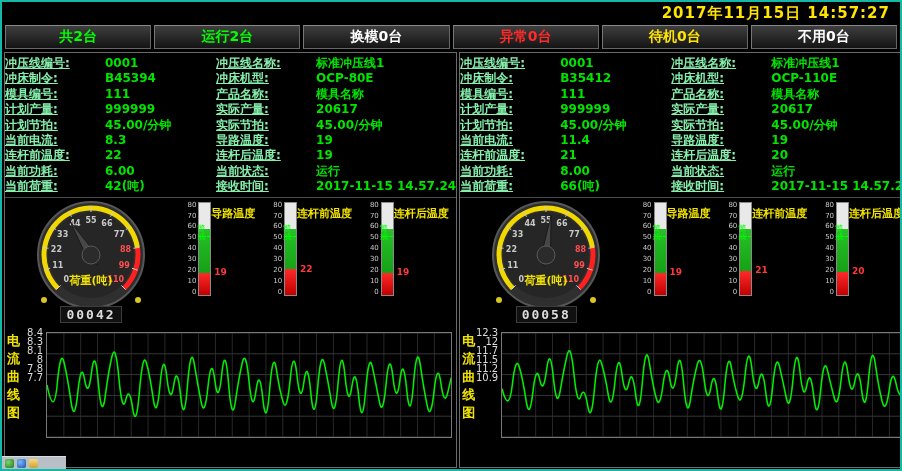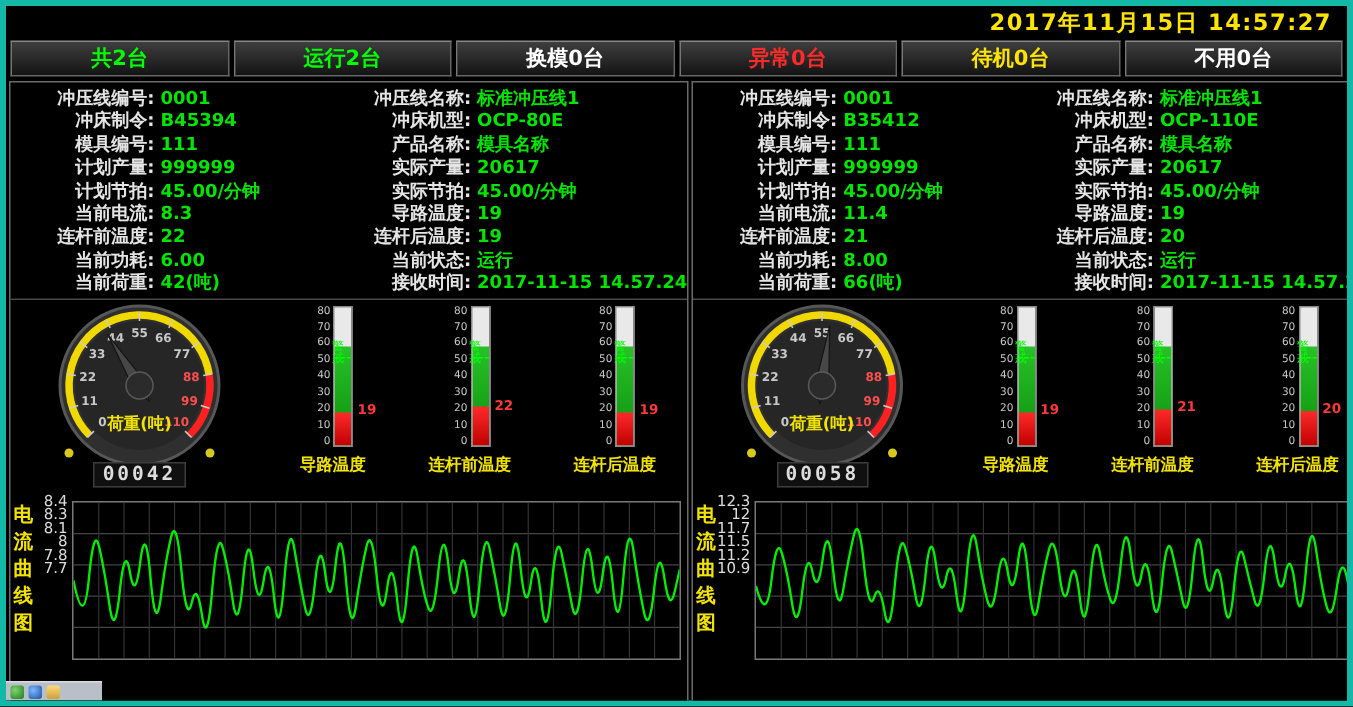--- a/index.html
+++ b/index.html
@@ -1,44 +1,44 @@
 <!DOCTYPE html>
 <html><head>
 <meta charset="utf-8">
 <style>
   *{margin:0;padding:0;box-sizing:border-box;}
   html,body{background:#1a1a1a;}
   .screen{position:relative;width:902px;height:471px;background:#000;overflow:hidden;
-          font-family:"DejaVu Sans","Liberation Sans",sans-serif;border:4px solid #14b8a6;}
+          font-family:"DejaVu Sans","Liberation Sans",sans-serif;border:2px solid #14b8a6;}
   
   .titlebar{height:22px;display:flex;justify-content:flex-end;align-items:center;padding-right:10px;}
   .datetime{color:#ffe400;font-size:15px;font-weight:bold;letter-spacing:1px;}
   
   .status-row{height:26px;display:flex;gap:3px;padding:1px 3px;}
   .status-btn{flex:1;display:flex;align-items:center;justify-content:center;
               font-size:14px;font-weight:bold;cursor:pointer;
               background:linear-gradient(#3e3e3e,#141414);
               border:1px solid #666;border-top-color:#888;border-left-color:#777;}
   
   .panels{display:flex;height:420px;gap:2px;padding:2px;}
   .machine{flex:1;border:1px solid #6a6a6a;background:#000;display:flex;flex-direction:column;}
   .info{display:flex;padding:3px 0 2px;border-bottom:1px solid #4a4a4a;}
   .info-col{flex:1;}
   .info-row{display:flex;font-size:12px;font-weight:bold;line-height:15.4px;white-space:nowrap;}
-  .info-row .lbl{width:96px;text-align:right;color:#e5e5e5;}
+  .info-row .lbl{width:96px;color:#86efac;text-decoration:underline;}
   .info-row .val{color:#00e400;padding-left:4px;}
   
   .meters{display:flex;height:134px;align-items:flex-start;}
   .gauge-block{width:172px;display:flex;flex-direction:column;align-items:center;}
   .gauge{width:170px;height:112px;display:block;}
   .lcd{margin-top:-4px;background:#101010;border:1px solid #3c3c3c;color:#dcdcdc;
        font-family:"DejaVu Sans Mono","Liberation Mono",monospace;
        font-size:13px;font-weight:bold;letter-spacing:2px;padding:0 5px;line-height:15px;}
   .thermos{flex:1;display:flex;justify-content:space-around;padding-top:4px;}
-  .thermo{display:flex;flex-direction:column;align-items:center;}
+  .thermo{display:flex;flex-direction:row;align-items:flex-start;}
   .thermo-body{position:relative;display:flex;height:94px;}
   .scale{display:flex;flex-direction:column;justify-content:space-between;align-items:flex-end;
          height:94px;width:14px;padding-right:2px;color:#c8c8c8;font-size:7px;line-height:7px;}
   .tube{position:relative;width:13px;height:94px;border:1px solid #8a8a8a;background:#e9e9e9;overflow:hidden;}
   .green-zone{position:absolute;bottom:0;left:0;right:0;background:linear-gradient(#27c227,#0d8f0d);}
   .red-fill{position:absolute;bottom:0;left:0;right:0;background:linear-gradient(#ff2a2a,#c00000);}
   .warn-line{position:absolute;left:0;right:0;border-top:1px dashed #00ff00;}
   .warn-label{position:absolute;left:13px;color:#00ff00;font-size:8px;line-height:8px;}
   .value-tag{position:absolute;left:30px;color:#ff3838;font-size:9px;font-weight:bold;line-height:9px;}
   .thermo-name{margin-top:4px;color:#f2e400;font-size:11px;font-weight:bold;white-space:nowrap;}

